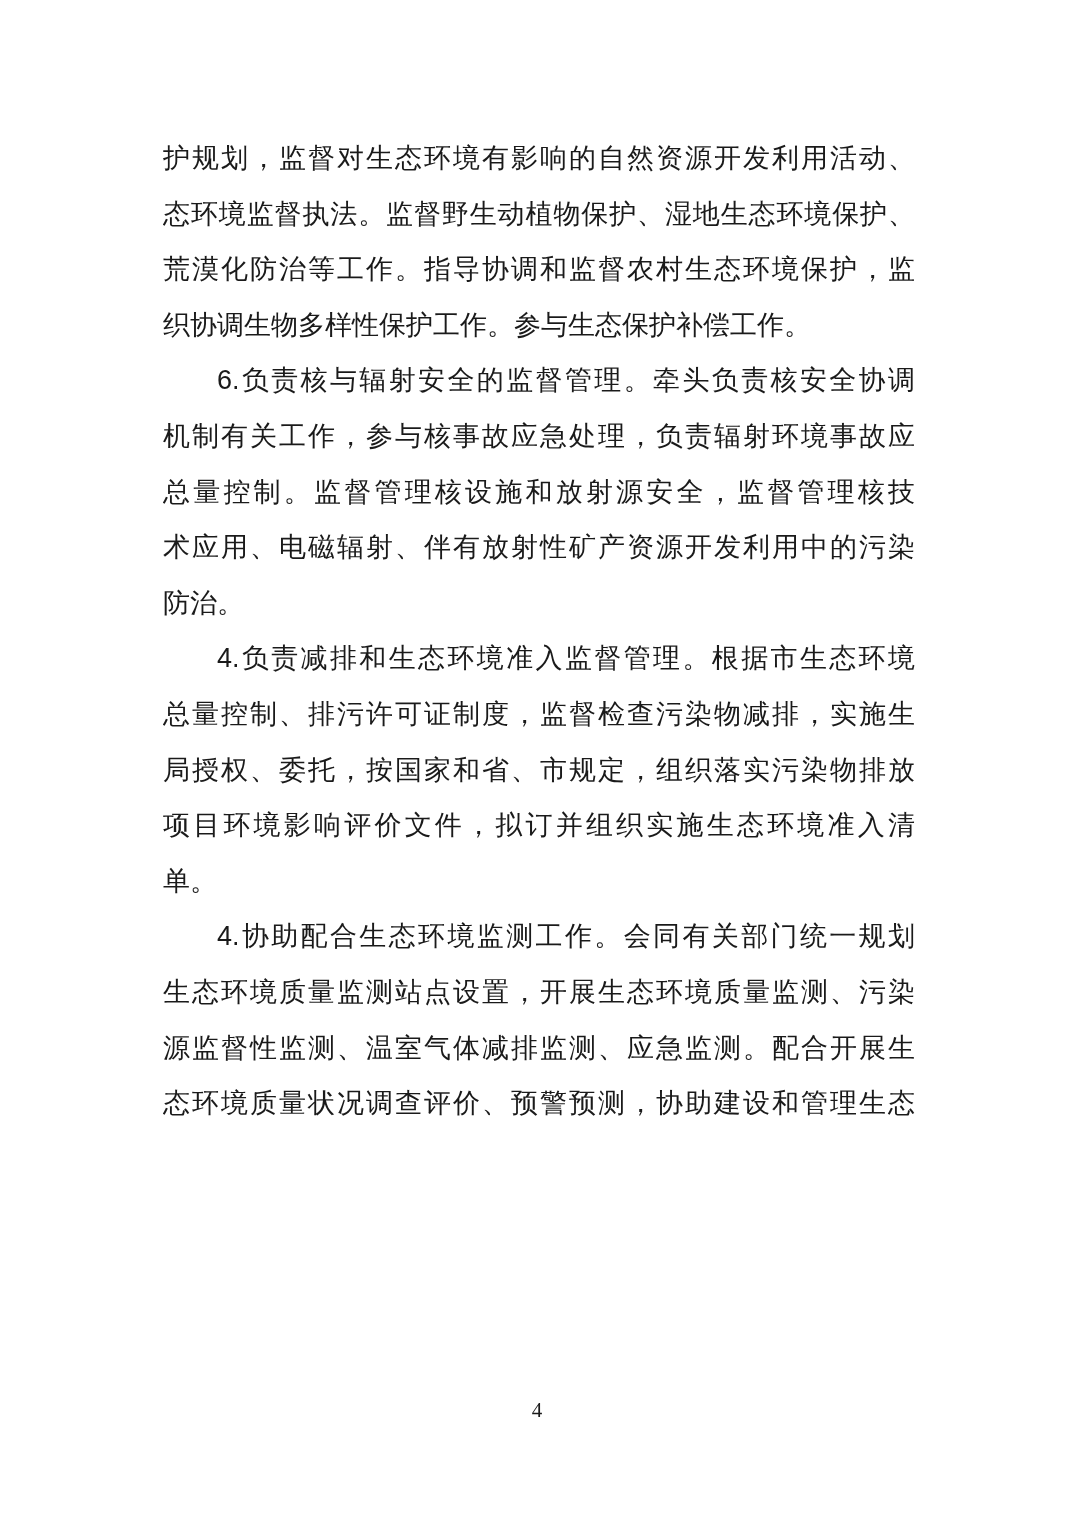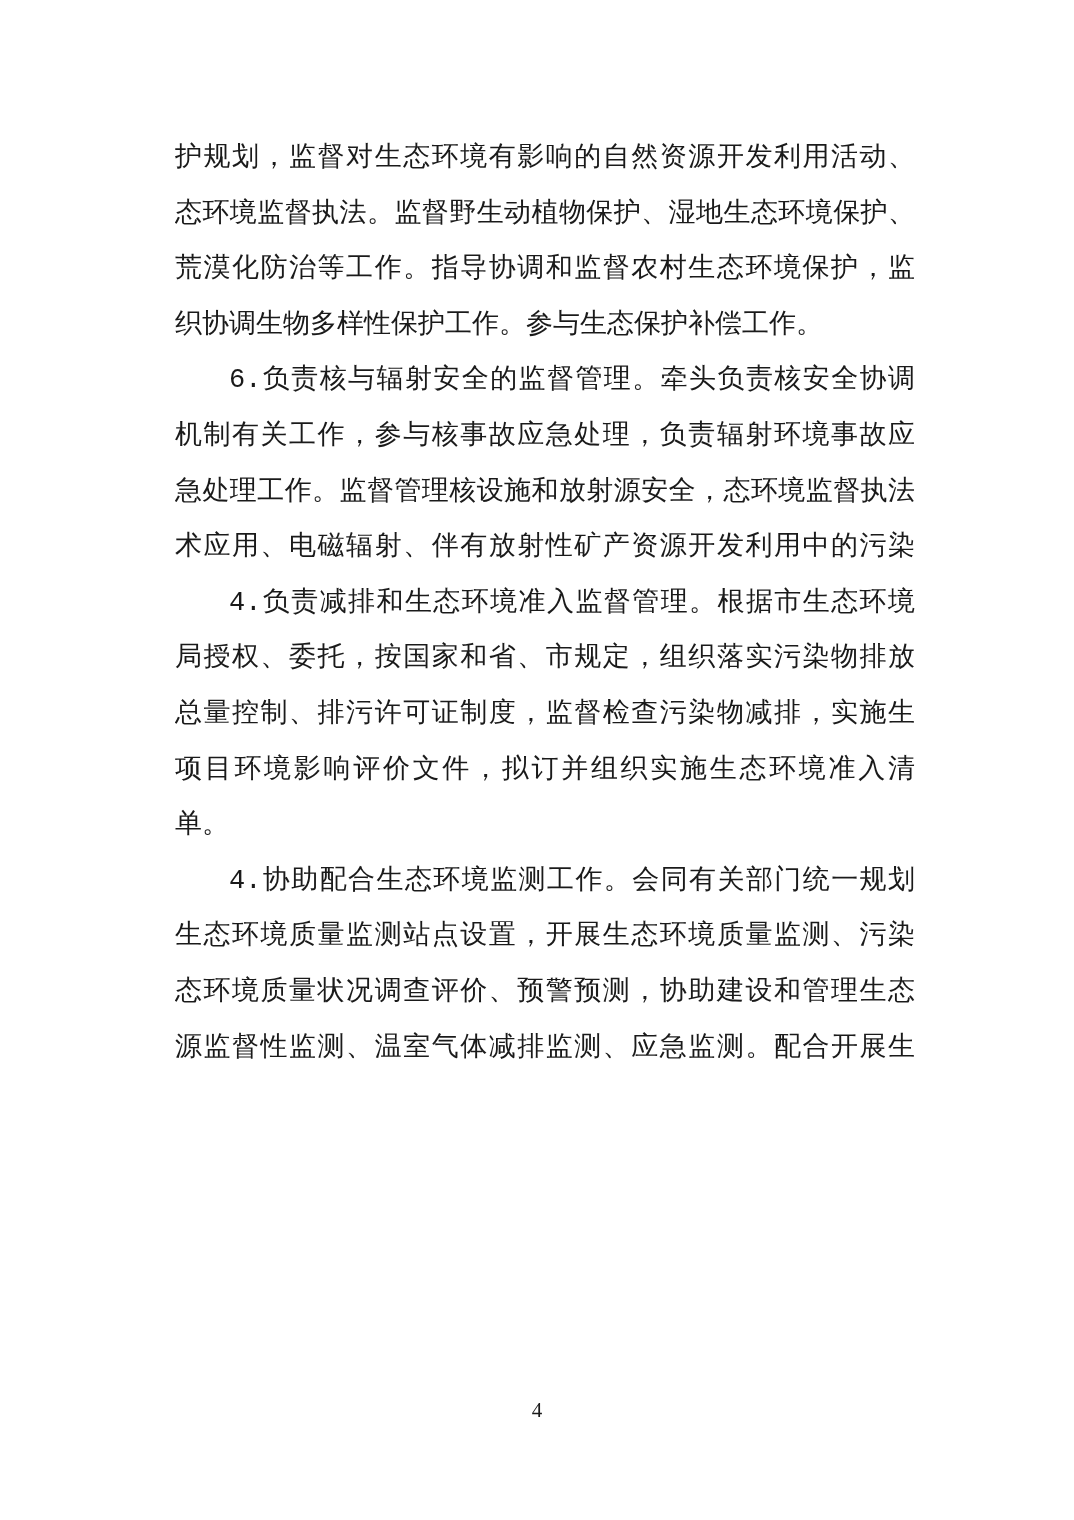--- a/index.html
+++ b/index.html
@@ -14,30 +14,29 @@
     background: var(--page-bg, #ffffff);
     overflow: hidden;
   }
   .text-block {
     position: absolute;
     left: 163px;
     top: 131px;
     width: 752px;
   }
   .line {
-    font-family: Liberation Mono, monospace;
+    font-family: Liberation Sans, sans-serif;
     font-size: 27px;
     line-height: 55.6px;
     height: 55.6px;
     color: var(--text-color, #1a1a1a);
     text-align: justify;
     text-align-last: justify;
     text-justify: inter-character;
     overflow: hidden;
-    margin-left: 12px;
   }
   .line.indent {
     padding-left: 54px;
   }
   .line.para-end {
     text-align: right;
     text-align-last: left;
   }
   .footer {
     position: absolute;
@@ -56,28 +55,29 @@
 <body>
 
 <div class="page">
   <div class="text-block" id="text-block">
       <div class="line">护规划，监督对生态环境有影响的自然资源开发利用活动、</div>
       <div class="line">态环境监督执法。监督野生动植物保护、湿地生态环境保护、</div>
       <div class="line">荒漠化防治等工作。指导协调和监督农村生态环境保护，监</div>
       <div class="line para-end">织协调生物多样性保护工作。参与生态保护补偿工作。</div>
       <div class="line indent">6.负责核与辐射安全的监督管理。牵头负责核安全协调</div>
       <div class="line">机制有关工作，参与核事故应急处理，负责辐射环境事故应</div>
-      <div class="line">急处理工作。监督管理核设施和放射源安全，态环境监督执法</div>
+      <div class="line">总量控制。监督管理核设施和放射源安全，监督管理核技</div>
       <div class="line">术应用、电磁辐射、伴有放射性矿产资源开发利用中的污染</div>
+      <div class="line para-end">防治。</div>
       <div class="line indent">4.负责减排和生态环境准入监督管理。根据市生态环境</div>
+      <div class="line">总量控制、排污许可证制度，监督检查污染物减排，实施生</div>
       <div class="line">局授权、委托，按国家和省、市规定，组织落实污染物排放</div>
-      <div class="line">总量控制、排污许可证制度，监督检查污染物减排，实施生</div>
       <div class="line">项目环境影响评价文件，拟订并组织实施生态环境准入清</div>
       <div class="line para-end">单。</div>
       <div class="line indent">4.协助配合生态环境监测工作。会同有关部门统一规划</div>
       <div class="line">生态环境质量监测站点设置，开展生态环境质量监测、污染</div>
+      <div class="line">源监督性监测、温室气体减排监测、应急监测。配合开展生</div>
       <div class="line">态环境质量状况调查评价、预警预测，协助建设和管理生态</div>
-      <div class="line">源监督性监测、温室气体减排监测、应急监测。配合开展生</div>
     </div>
   <div class="footer">
     <span class="page-number">4</span>
   </div>
 </div>
 
 </body></html>

